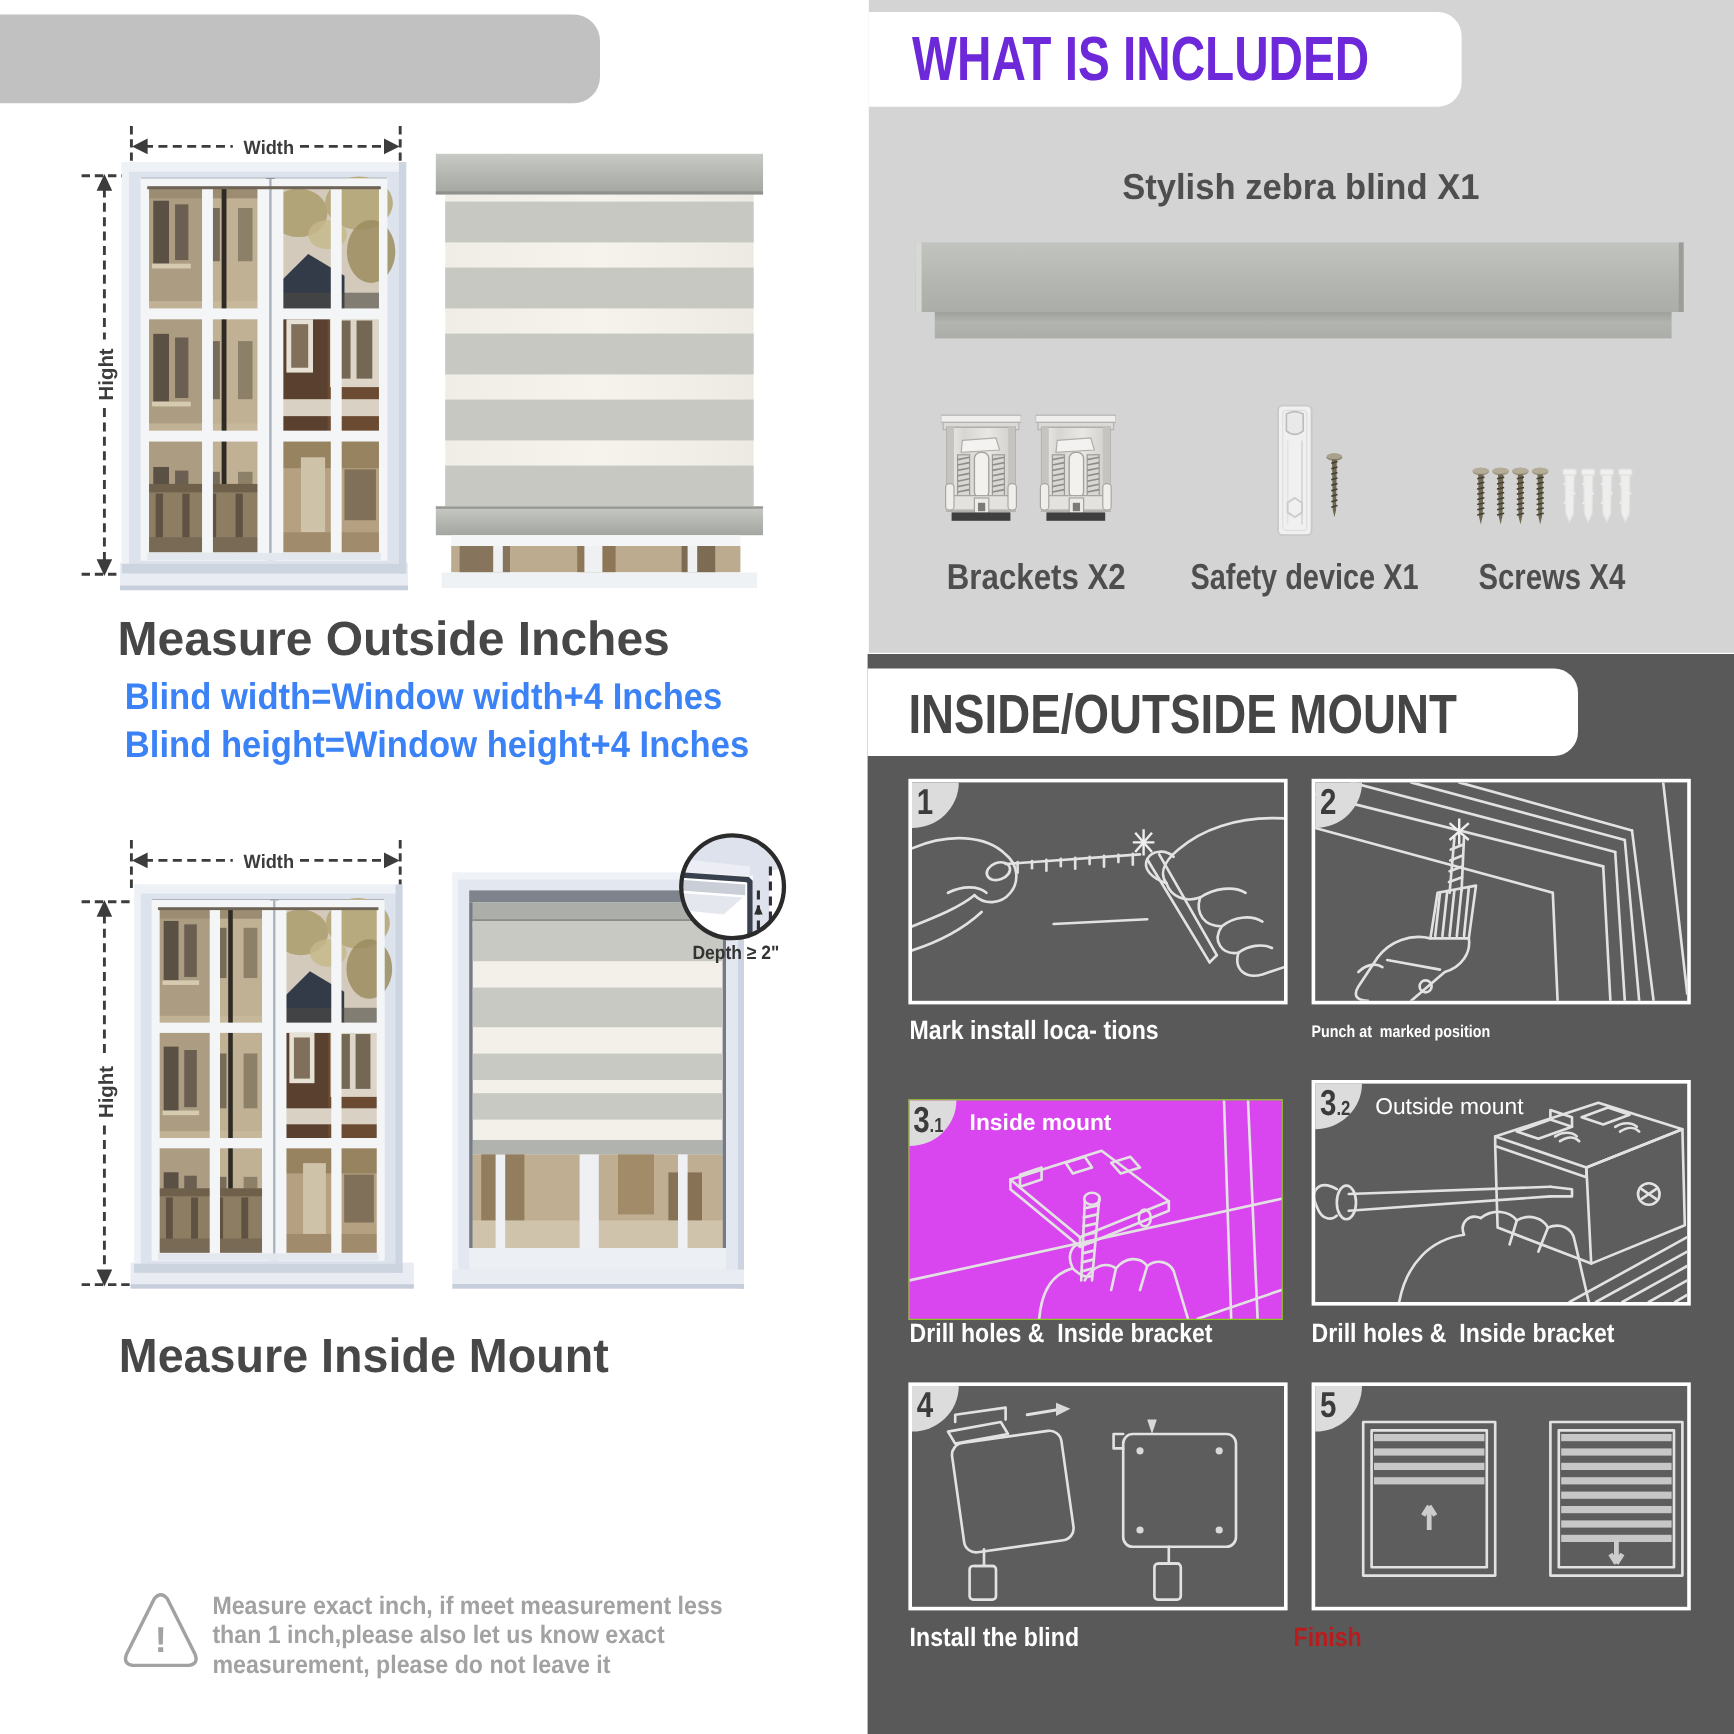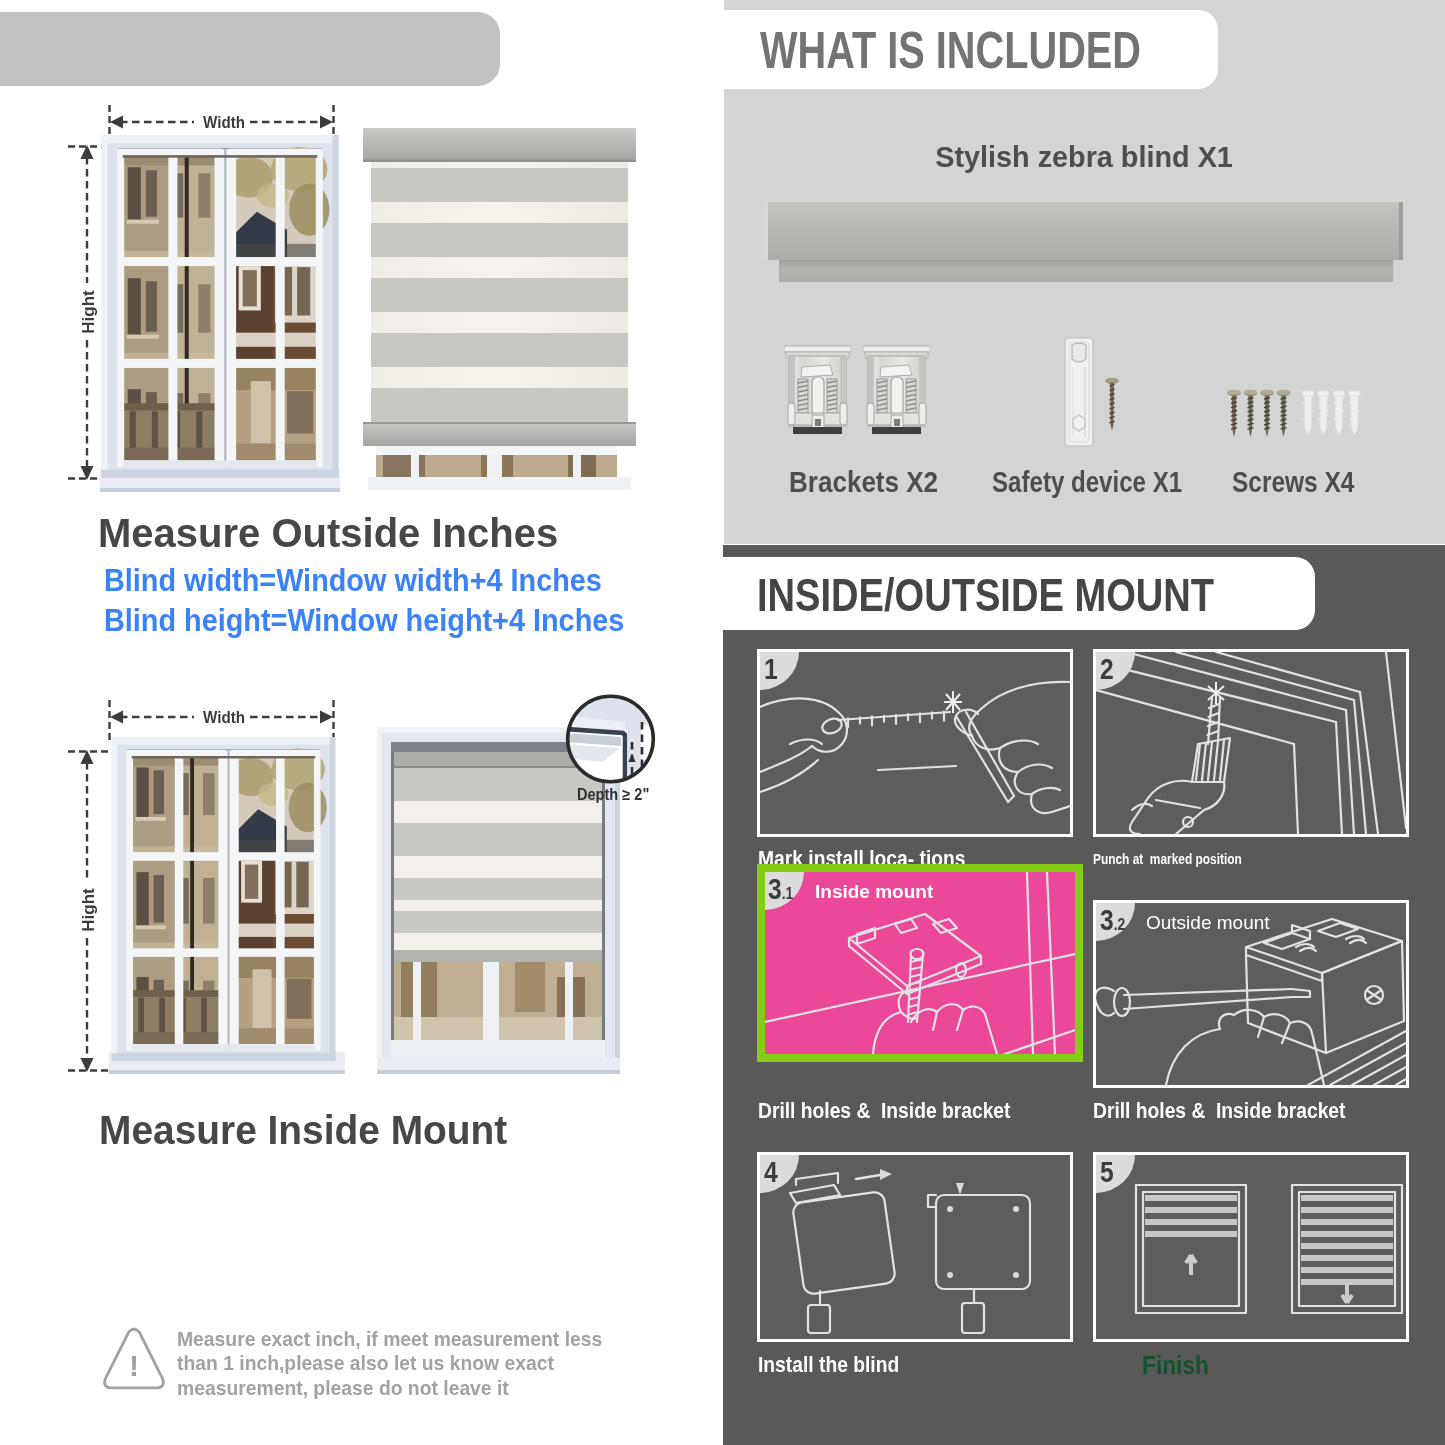--- a/index.html
+++ b/index.html
@@ -302,21 +302,21 @@
   <path d="M31.5 8 Q37.5 1 43.5 8 L70 61 Q73 70 64 71 L11 71 Q2 70 5 61 Z" fill="none" stroke="#a2a2a2" stroke-width="3.2"></path>
   <text x="37.5" y="58" font-size="34" font-weight="bold" fill="#a2a2a2" text-anchor="middle">!</text>
 </svg>
 <div class="abs" style="left:177px;top:1327px;font-size:21px;font-weight:bold;color:#a2a2a2;line-height:24.3px">
   <span class="sx" style="transform:scaleX(0.92)">Measure exact inch, if meet measurement less</span><br>
   <span class="sx" style="transform:scaleX(0.92)">than 1 inch,please also let us know exact</span><br>
   <span class="sx" style="transform:scaleX(0.92)">measurement, please do not leave it</span></div>
 
 <div class="abs" style="left:724px;top:0;width:721px;height:544px;background:#d4d4d4"></div>
 <div class="abs" style="left:724px;top:10px;width:494px;height:79px;background:#fff;border-radius:0 20px 20px 0"></div>
-<div class="abs" style="left:760px;top:24px;font-size:52px;font-weight:bold;color:#737373;line-height:52px">
+<div class="abs" style="left:760px;top:24px;font-size:52px;font-weight:bold;color:#6d28d9;line-height:52px">
   <span class="sx" style="transform:scaleX(0.764)">WHAT IS INCLUDED</span></div>
 
 <div class="abs" style="left:724px;top:140px;width:721px;text-align:center;font-size:30px;font-weight:bold;color:#4e4e4e">
   <span class="sx" style="transform:scaleX(0.96);transform-origin:50% 50%">Stylish zebra blind X1</span></div>
 
 <div class="abs" style="left:763px;top:202px;width:640px;height:58px;background:linear-gradient(180deg,#c2c4bf,#b4b6b1 55%,#abada8)"></div>
     <div class="abs" style="left:763px;top:202px;width:5px;height:58px;background:#d7d9d4"></div>
     <div class="abs" style="left:1399px;top:202px;width:4px;height:58px;background:#9b9d98"></div>
 <div class="abs" style="left:779px;top:260px;width:614px;height:22px;background:linear-gradient(180deg,#9da09b,#b2b4af 40%,#abada8)"></div>
 
@@ -575,21 +575,21 @@
         <g stroke="#efefef" stroke-width="2" fill="none">
           <line x1="112" y1="34" x2="128" y2="48"></line>
           <line x1="128" y1="34" x2="112" y2="48"></line>
           <line x1="120" y1="30" x2="120" y2="52"></line>
         </g>
       </svg>
       <div class="abs" style="left:0;top:0;width:39px;height:38px;background:#dcdcdc;border-radius:0 0 100% 0"></div>
       <div class="abs" style="left:4px;top:0px;font-size:30px;font-weight:bold;color:#3c3c3c"><span class="sx" style="transform:scaleX(0.82)">2</span></div>
     </div>
     <div class="abs" style="left:1093px;top:848px;font-size:14px;font-weight:bold;color:#fff;line-height:22px"><span class="sx" style="transform:scaleX(0.85)">Punch at&nbsp; marked position</span></div>
-    <div class="abs" style="left:757px;top:864px;width:310px;height:182px;background:#ec4899;border:8px solid #84cc16">
+    <div class="abs" style="left:757px;top:916px;width:310px;height:182px;background:#d946ef;border:1px solid #84cc16">
       <svg class="abs" style="left:0;top:0" width="310" height="182" viewBox="0 0 310 182">
         <g stroke="#e2e2e2" stroke-width="2.2" fill="none" stroke-linecap="round" stroke-linejoin="round">
           <path d="M0 150 L310 82"></path>
           <path d="M262 0 L268 182"></path>
           <path d="M282 0 L290 182"></path>
           <path d="M240 182 L310 158"></path>
           <path d="M84 66 L160 42 L216 84 L142 114 Z"></path>
           <path d="M84 66 L84 74 L142 122 L142 114"></path>
           <path d="M142 122 L216 92 L216 84"></path>
           <path d="M92 62 L110 56 L110 66 L92 72 Z"></path>
@@ -702,15 +702,15 @@
           <rect x="205" y="100" width="92" height="6"></rect>
           <rect x="205" y="112" width="92" height="6"></rect>
           <rect x="205" y="124" width="92" height="6"></rect>
           <path d="M95 120 L95 100 M95 100 L90 108 M95 100 L100 108" stroke="#cccccc" stroke-width="4" fill="none"></path>
           <path d="M251 148 L251 128 M251 148 L246 140 M251 148 L256 140" stroke="#cccccc" stroke-width="4" fill="none"></path>
         </g>
       </svg>
       <div class="abs" style="left:0;top:0;width:39px;height:38px;background:#dcdcdc;border-radius:0 0 100% 0"></div>
       <div class="abs" style="left:4px;top:0px;font-size:30px;font-weight:bold;color:#3c3c3c"><span class="sx" style="transform:scaleX(0.82)">5</span></div>
     </div>
-    <div class="abs" style="left:1142px;top:1354px;font-size:26px;font-weight:bold;color:#14532d;line-height:22px"><span class="sx" style="transform:scaleX(0.875)">Finish</span></div>
+    <div class="abs" style="left:1078px;top:1354px;font-size:22px;font-weight:bold;color:#b91c1c;line-height:22px"><span class="sx" style="transform:scaleX(0.875)">Finish</span></div>
 
 </div>
 
 </body></html>

